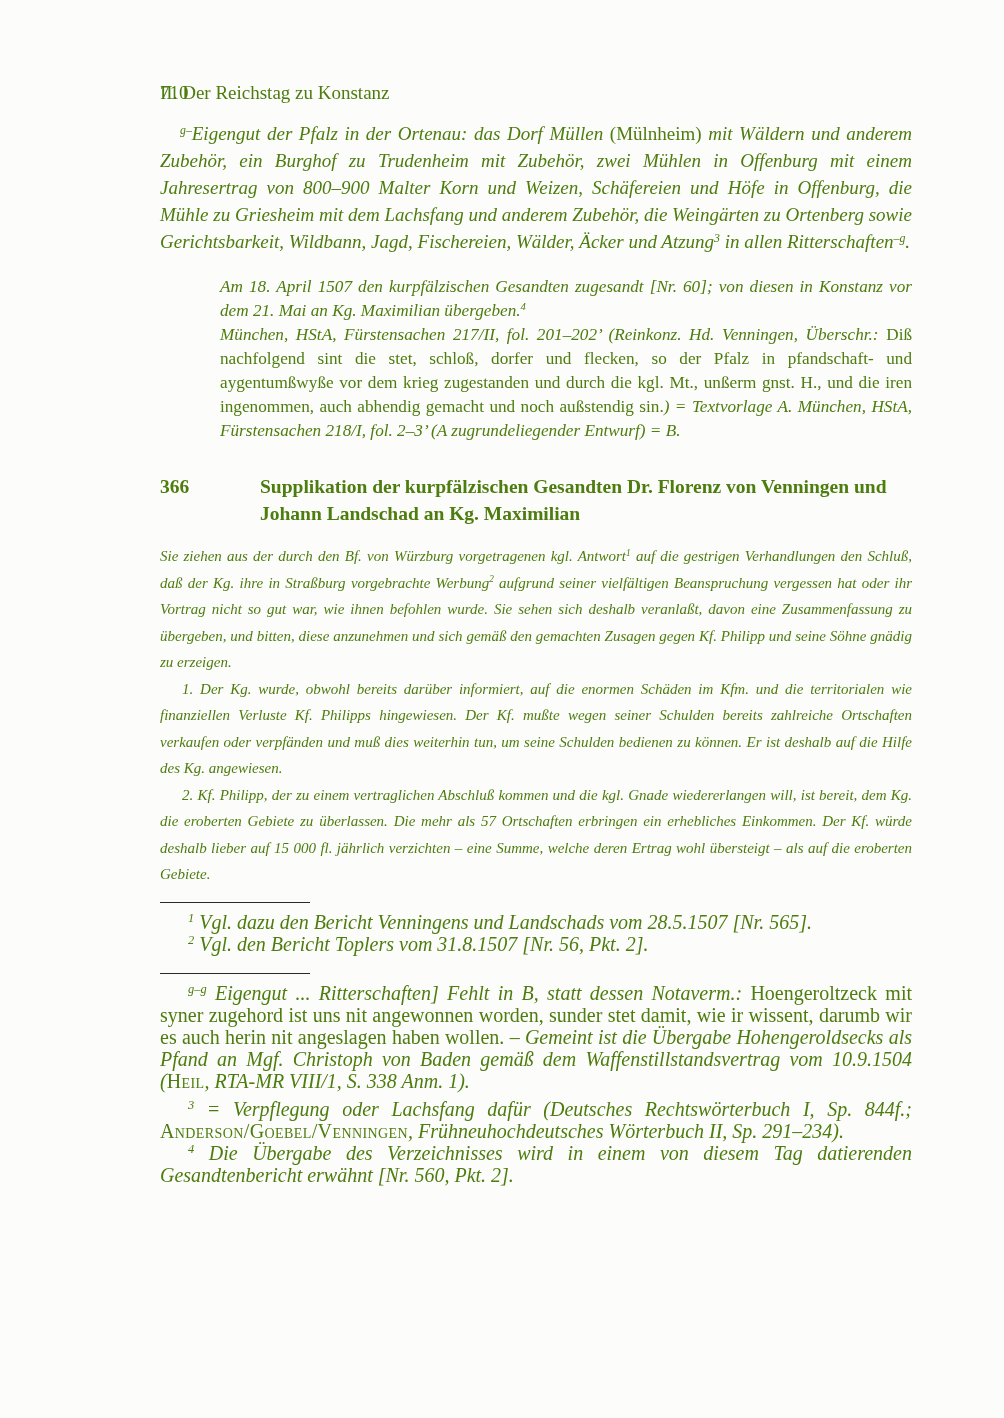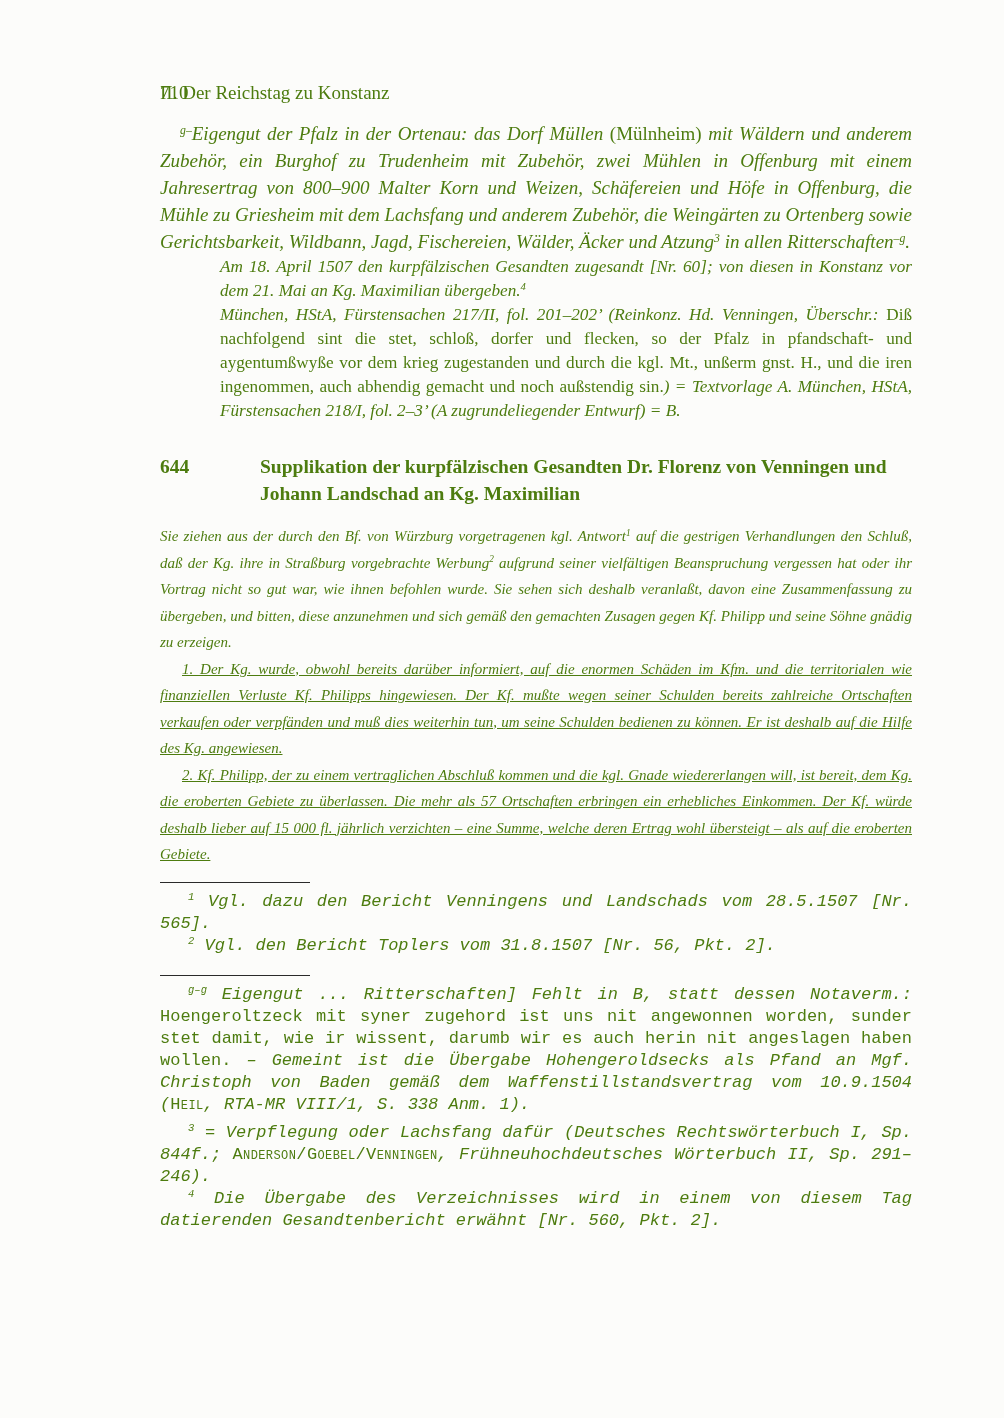--- a/index.html
+++ b/index.html
@@ -35,21 +35,21 @@
     margin: 0;
     font-size: 19px;
     line-height: 27px;
     text-align: justify;
     text-indent: 20px;
     font-family: Liberation Serif, serif;
   }
 
   
   .source-note {
-    margin: 0 0 0 60px;
+    margin: 20px 0 0 60px;
     font-size: 17.2px;
     line-height: 24px;
     text-align: justify;
   }
   .source-note p { margin: 0; }
 
   
   .entry-heading {
     display: flex;
     margin: 30px 0 16px 0;
@@ -60,39 +60,38 @@
   .entry-num { width: 60px; flex: 0 0 60px; }
   .entry-title { flex: 1; margin-left: 40px; }
 
   
   .bp {
     margin: 0;
     font-size: 15px;
     line-height: 26.5px;
     text-align: justify;
   }
-  .bp.indent { text-indent: 22px; text-decoration: underline; }
+  .bp.indent { text-indent: 22px; }
 
   
   .fn-rule {
     width: 150px;
     border: 0;
     border-top: 1.5px solid #2a2a2a;
     margin: 14px 0 8px 0;
   }
   .fn-rule.second { margin-top: 18px; }
 
   
   .fn {
     margin: 0;
-    font-size: 17px;
+    font-size: 20px;
     line-height: 22px;
     text-align: justify;
     text-indent: 28px;
-    font-family: Liberation Mono, monospace;
   }
   .fn.gap { margin-bottom: 6px; }
 
   
   .rn-i  { font-style: italic; }
   .rn-r  { font-style: normal; }
   .rn-sup {
     font-style: italic;
     font-size: 0.62em;
     line-height: 0;
@@ -117,33 +116,33 @@
     </header>
 
     <p class="intro"><span class="rn-sup">g–</span><span class="rn-i">Eigengut der Pfalz in der Ortenau: das Dorf Müllen </span><span class="rn-r">(Mülnheim)</span><span class="rn-i"> mit Wäldern und anderem Zubehör, ein Burghof zu Trudenheim mit Zubehör, zwei Mühlen in Offenburg mit einem Jahresertrag von 800–900 Malter Korn und Weizen, Schäfereien und Höfe in Offenburg, die Mühle zu Griesheim mit dem Lachsfang und anderem Zubehör, die Weingärten zu Ortenberg sowie Gerichtsbarkeit, Wildbann, Jagd, Fischereien, Wälder, Äcker und Atzung</span><span class="rn-sup">3</span><span class="rn-i"> in allen Ritterschaften</span><span class="rn-sup">–g</span><span class="rn-i">.</span></p>
 
     <div class="source-note">
       <p><span class="rn-i">Am 18. April 1507 den kurpfälzischen Gesandten zugesandt [Nr. 60]; von diesen in Konstanz vor dem 21. Mai an Kg. Maximilian übergeben.</span><span class="rn-sup">4</span></p>
       <p><span class="rn-i">München, HStA, Fürstensachen 217/II, fol. 201–202’ (Reinkonz. Hd. Venningen, Überschr.: </span><span class="rn-r">Diß nachfolgend sint die stet, schloß, dorfer und flecken, so der Pfalz in pfandschaft- und aygentumßwyße vor dem krieg zugestanden und durch die kgl. Mt., unßerm gnst. H., und die iren ingenommen, auch abhendig gemacht und noch außstendig sin.</span><span class="rn-i">) = Textvorlage A. München, HStA, Fürstensachen 218/I, fol. 2–3’ (A zugrundeliegender Entwurf) = B.</span></p>
     </div>
 
     <div class="entry-heading">
-      <span class="entry-num">644</span>
+      <span class="entry-num">366</span>
       <span class="entry-title">Supplikation der kurpfälzischen Gesandten Dr. Florenz von Venningen und Johann Landschad an Kg. Maximilian</span>
     </div>
 
     <p class="bp"><span class="rn-i">Sie ziehen aus der durch den Bf. von Würzburg vorgetragenen kgl. Antwort</span><span class="rn-sup">1</span><span class="rn-i"> auf die gestrigen Verhandlungen den Schluß, daß der Kg. ihre in Straßburg vorgebrachte Werbung</span><span class="rn-sup">2</span><span class="rn-i"> aufgrund seiner vielfältigen Beanspruchung vergessen hat oder ihr Vortrag nicht so gut war, wie ihnen befohlen wurde. Sie sehen sich deshalb veranlaßt, davon eine Zusammenfassung zu übergeben, und bitten, diese anzunehmen und sich gemäß den gemachten Zusagen gegen Kf. Philipp und seine Söhne gnädig zu erzeigen.</span></p>
     <p class="bp indent"><span class="rn-i">1. Der Kg. wurde, obwohl bereits darüber informiert, auf die enormen Schäden im Kfm. und die territorialen wie finanziellen Verluste Kf. Philipps hingewiesen. Der Kf. mußte wegen seiner Schulden bereits zahlreiche Ortschaften verkaufen oder verpfänden und muß dies weiterhin tun, um seine Schulden bedienen zu können. Er ist deshalb auf die Hilfe des Kg. angewiesen.</span></p>
     <p class="bp indent"><span class="rn-i">2. Kf. Philipp, der zu einem vertraglichen Abschluß kommen und die kgl. Gnade wiedererlangen will, ist bereit, dem Kg. die eroberten Gebiete zu überlassen. Die mehr als 57 Ortschaften erbringen ein erhebliches Einkommen. Der Kf. würde deshalb lieber auf 15 000 fl. jährlich verzichten – eine Summe, welche deren Ertrag wohl übersteigt – als auf die eroberten Gebiete.</span></p>
 
     <div class="fn-rule"></div>
 
     <p class="fn"><span class="rn-sup">1</span><span class="rn-i"> Vgl. dazu den Bericht Venningens und Landschads vom 28.5.1507 [Nr. 565].</span></p>
     <p class="fn"><span class="rn-sup">2</span><span class="rn-i"> Vgl. den Bericht Toplers vom 31.8.1507 [Nr. 56, Pkt. 2].</span></p>
 
     <div class="fn-rule second"></div>
 
     <p class="fn gap"><span class="rn-sup">g–g</span><span class="rn-i"> Eigengut ... Ritterschaften] Fehlt in B, statt dessen Notaverm.: </span><span class="rn-r">Hoengeroltzeck mit syner zugehord ist uns nit angewonnen worden, sunder stet damit, wie ir wissent, darumb wir es auch herin nit angeslagen haben wollen.</span><span class="rn-i"> – Gemeint ist die Übergabe Hohengeroldsecks als Pfand an Mgf. Christoph von Baden gemäß dem Waffenstillstandsvertrag vom 10.9.1504 (</span><span class="rn-sc">Heil</span><span class="rn-i">, RTA-MR VIII/1, S. 338 Anm. 1).</span></p>
-    <p class="fn"><span class="rn-sup">3</span><span class="rn-i"> = Verpflegung oder Lachsfang dafür (Deutsches Rechtswörterbuch I, Sp. 844f.; </span><span class="rn-sc">Anderson/Goebel/Venningen</span><span class="rn-i">, Frühneuhochdeutsches Wörterbuch II, Sp. 291–246).</span></p>
+    <p class="fn"><span class="rn-sup">3</span><span class="rn-i"> = Verpflegung oder Lachsfang dafür (Deutsches Rechtswörterbuch I, Sp. 844f.; </span><span class="rn-sc">Anderson/Goebel/Venningen</span><span class="rn-i">, Frühneuhochdeutsches Wörterbuch II, Sp. 291–234).</span></p>
     <p class="fn"><span class="rn-sup">4</span><span class="rn-i"> Die Übergabe des Verzeichnisses wird in einem von diesem Tag datierenden Gesandtenbericht erwähnt [Nr. 560, Pkt. 2].</span></p>
 
   </div>
 </div>
 
 </body></html>

